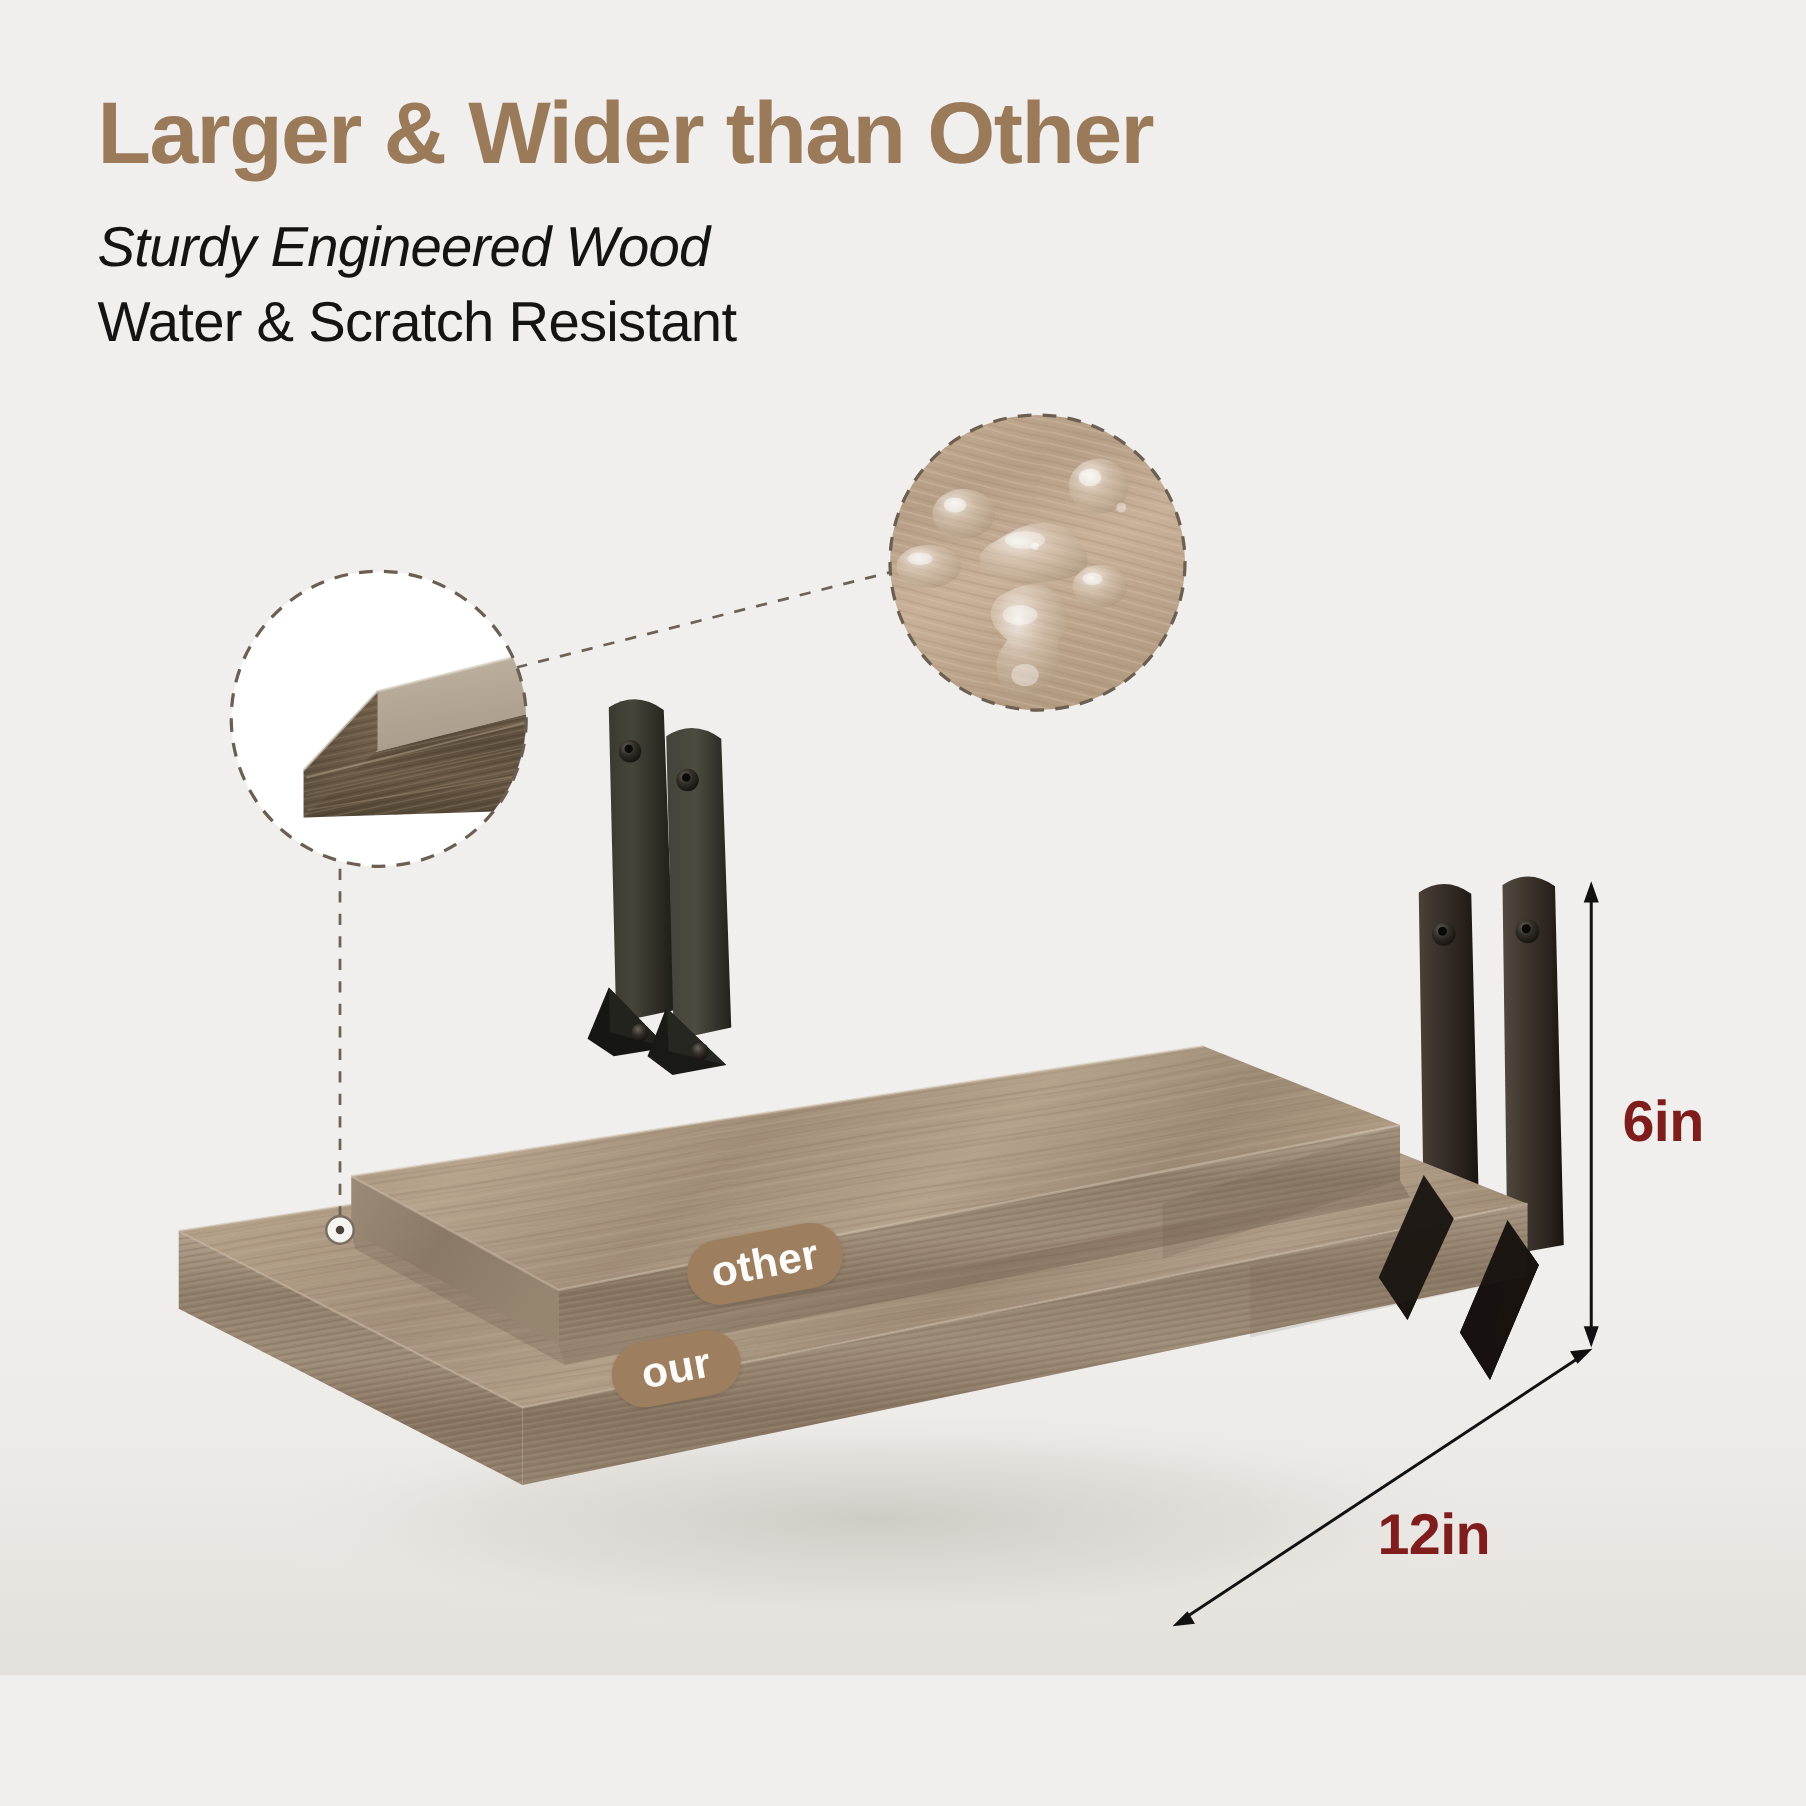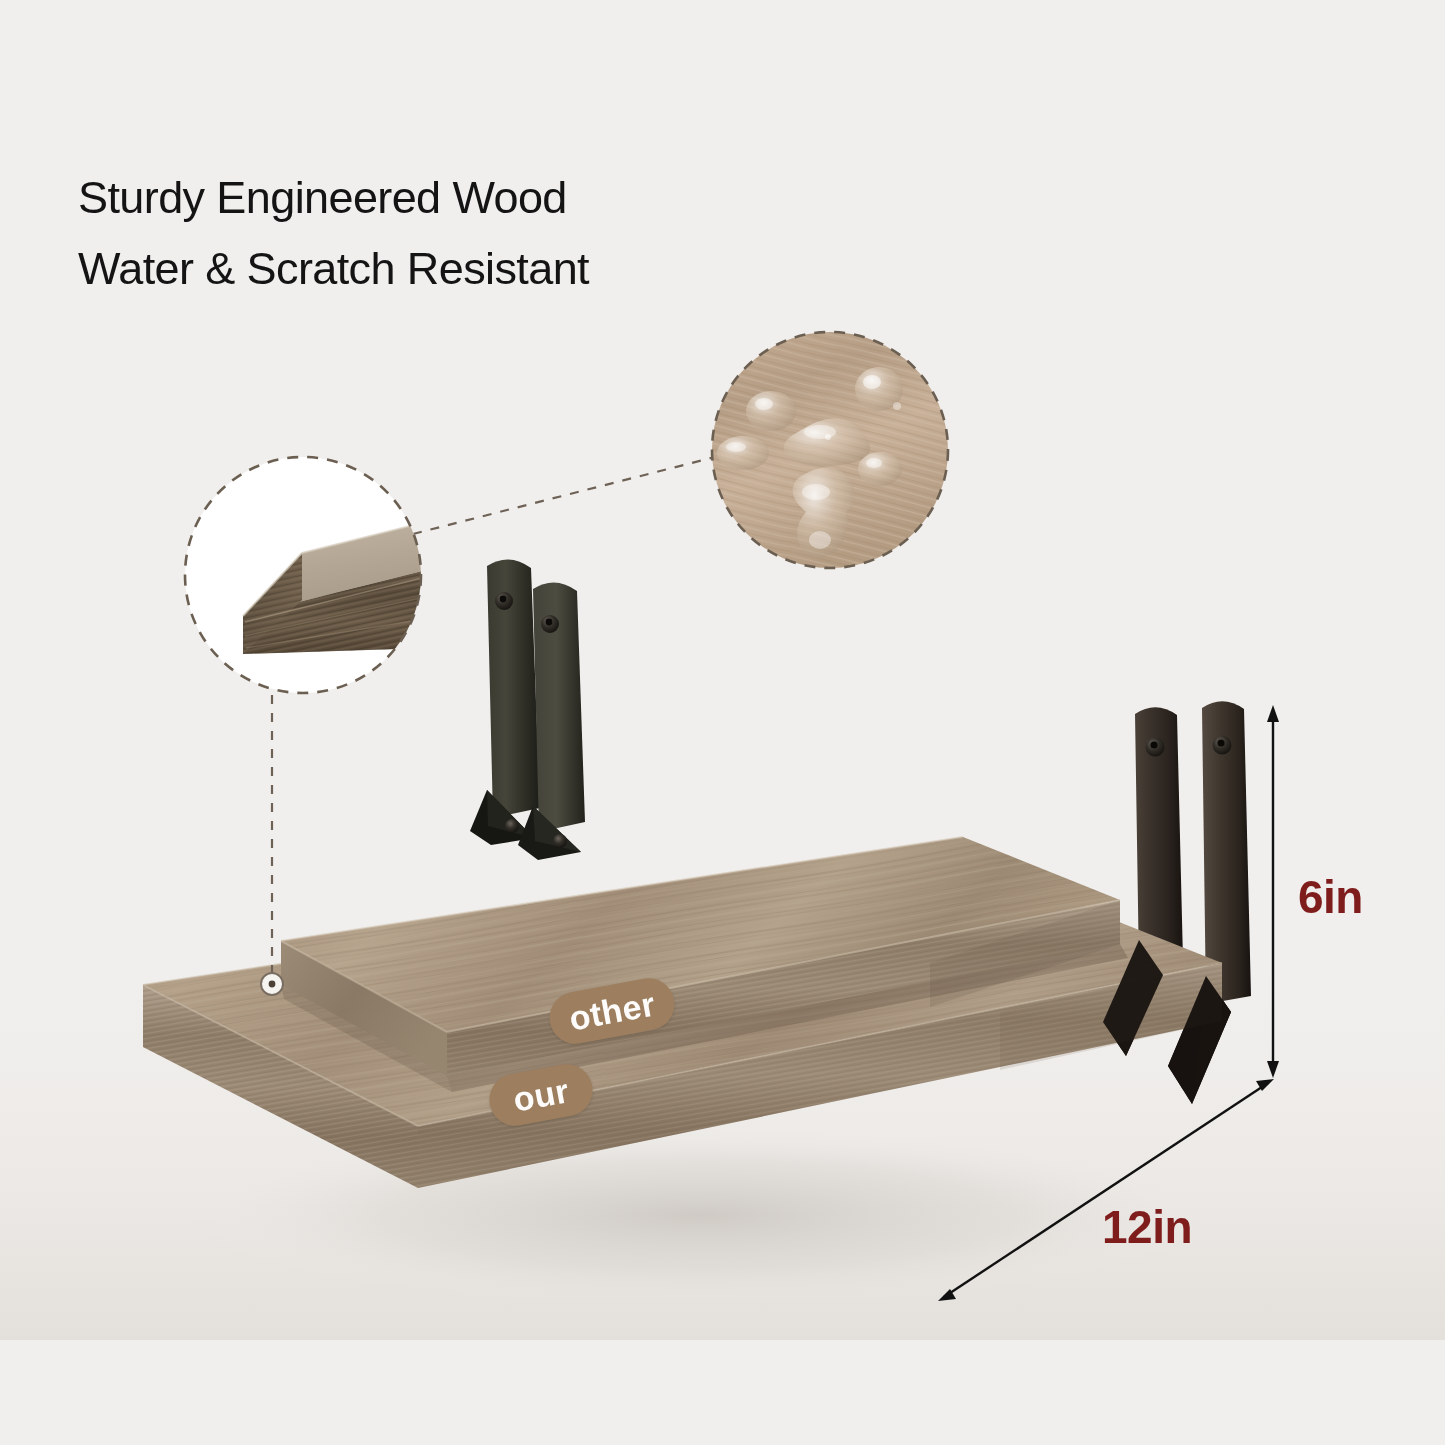--- a/index.html
+++ b/index.html
@@ -20,22 +20,22 @@
     color:#9b7a5a;
     white-space:nowrap;
   }
   .subline{
     position:absolute;left:78px;
     font-size:45px;font-weight:500;
     color:#141414;
     letter-spacing:-0.6px;
     white-space:nowrap;
   }
-  .sub1{top:172px;}
-  .sub2{top:232px;margin-top:11px;}
+  .sub1{top:172px;font-style:italic;}
+  .sub2{top:232px;}
 
   
   .dim-label{
     position:absolute;
     font-size:46px;font-weight:600;color:#7f1d1d;
     letter-spacing:-0.5px;white-space:nowrap;
   }
   #dim-6in{left:1298px;top:870px;}
   #dim-12in{left:1102px;top:1200px;text-align:right;}
 
@@ -53,20 +53,21 @@
   #pill-other{left:549px;top:985px;width:126px;height:52px;transform:rotate(-10.5deg);}
   #pill-our{left:489px;top:1069px;width:104px;height:52px;transform:rotate(-10.5deg);}
 
   svg.layer{position:absolute;left:0;top:0;width:1445px;height:1445px;}
 </style>
 </head>
 <body>
 
 <div class="stage">
 
+  <div class="headline">Larger &amp; Wider than Other</div>
   <div class="subline sub1">Sturdy Engineered Wood</div>
   <div class="subline sub2">Water &amp; Scratch Resistant</div>
 
   <svg class="layer" viewBox="0 0 1445 1445">
     <defs>
 
       <linearGradient id="woodTopG" x1="0" y1="0" x2="1" y2="0.35">
         <stop offset="0%" stop-color="#a08a73"></stop>
         <stop offset="18%" stop-color="#b5a189"></stop>
         <stop offset="38%" stop-color="#a4907a"></stop>

